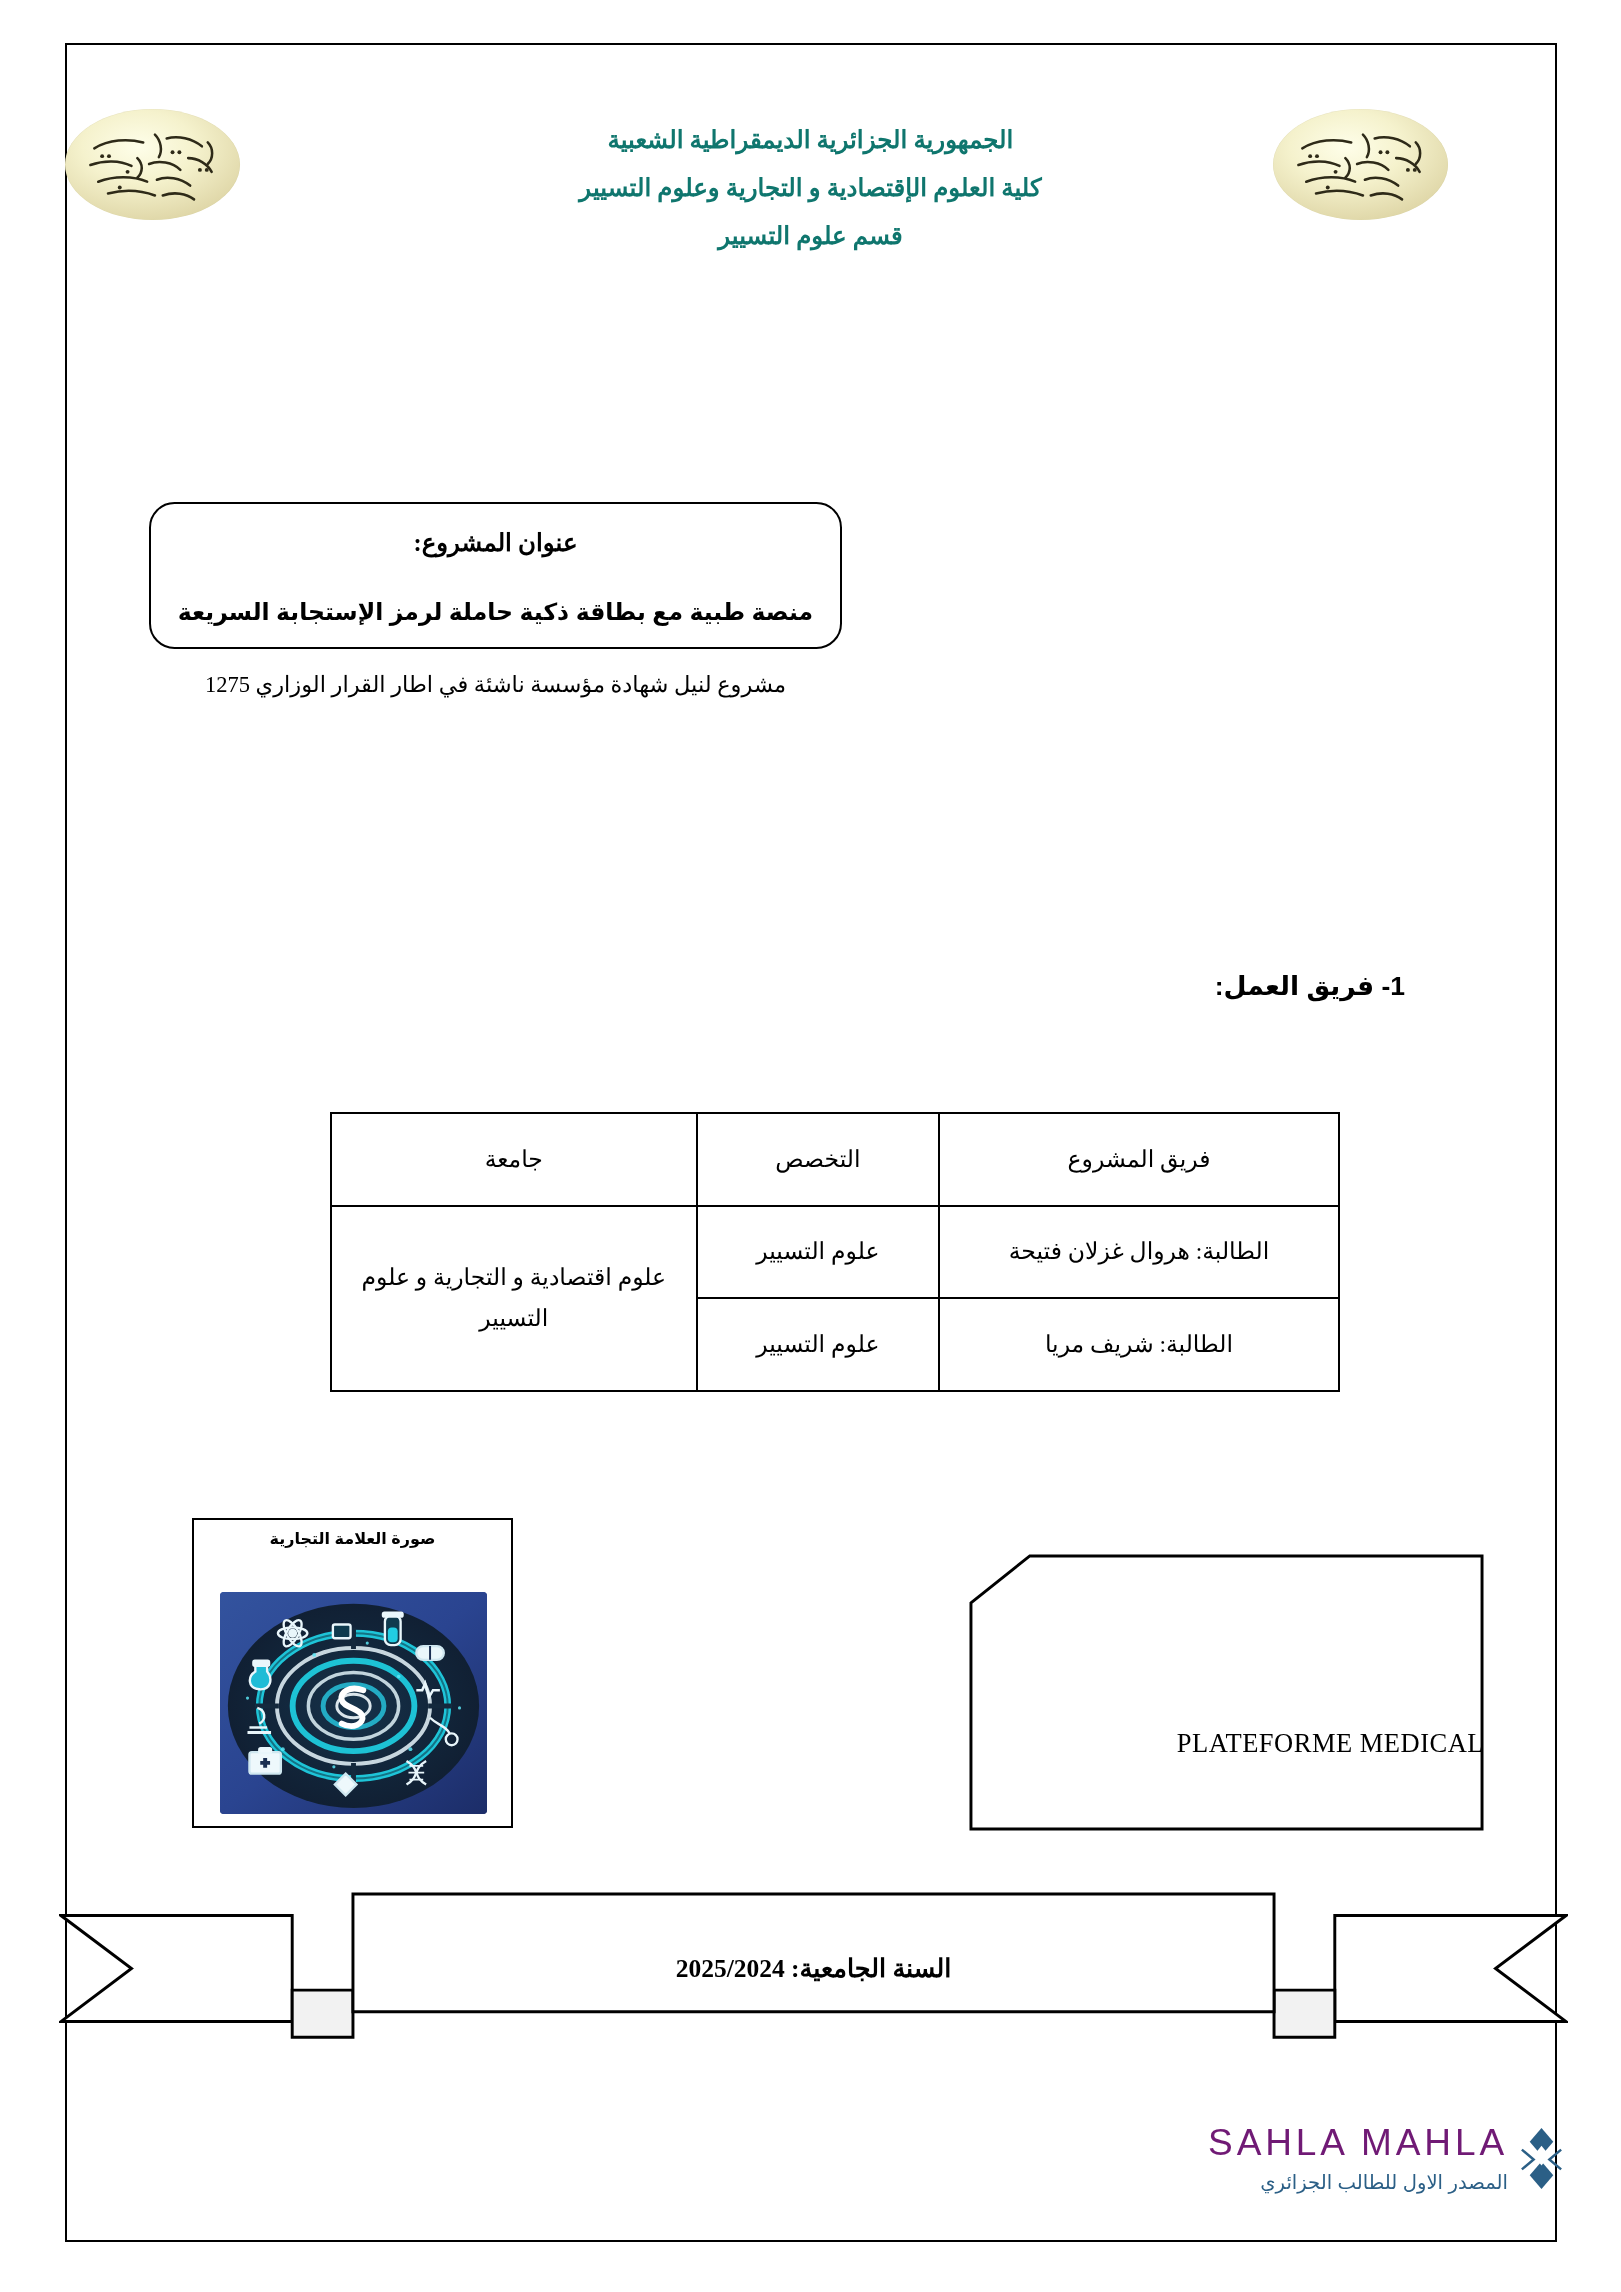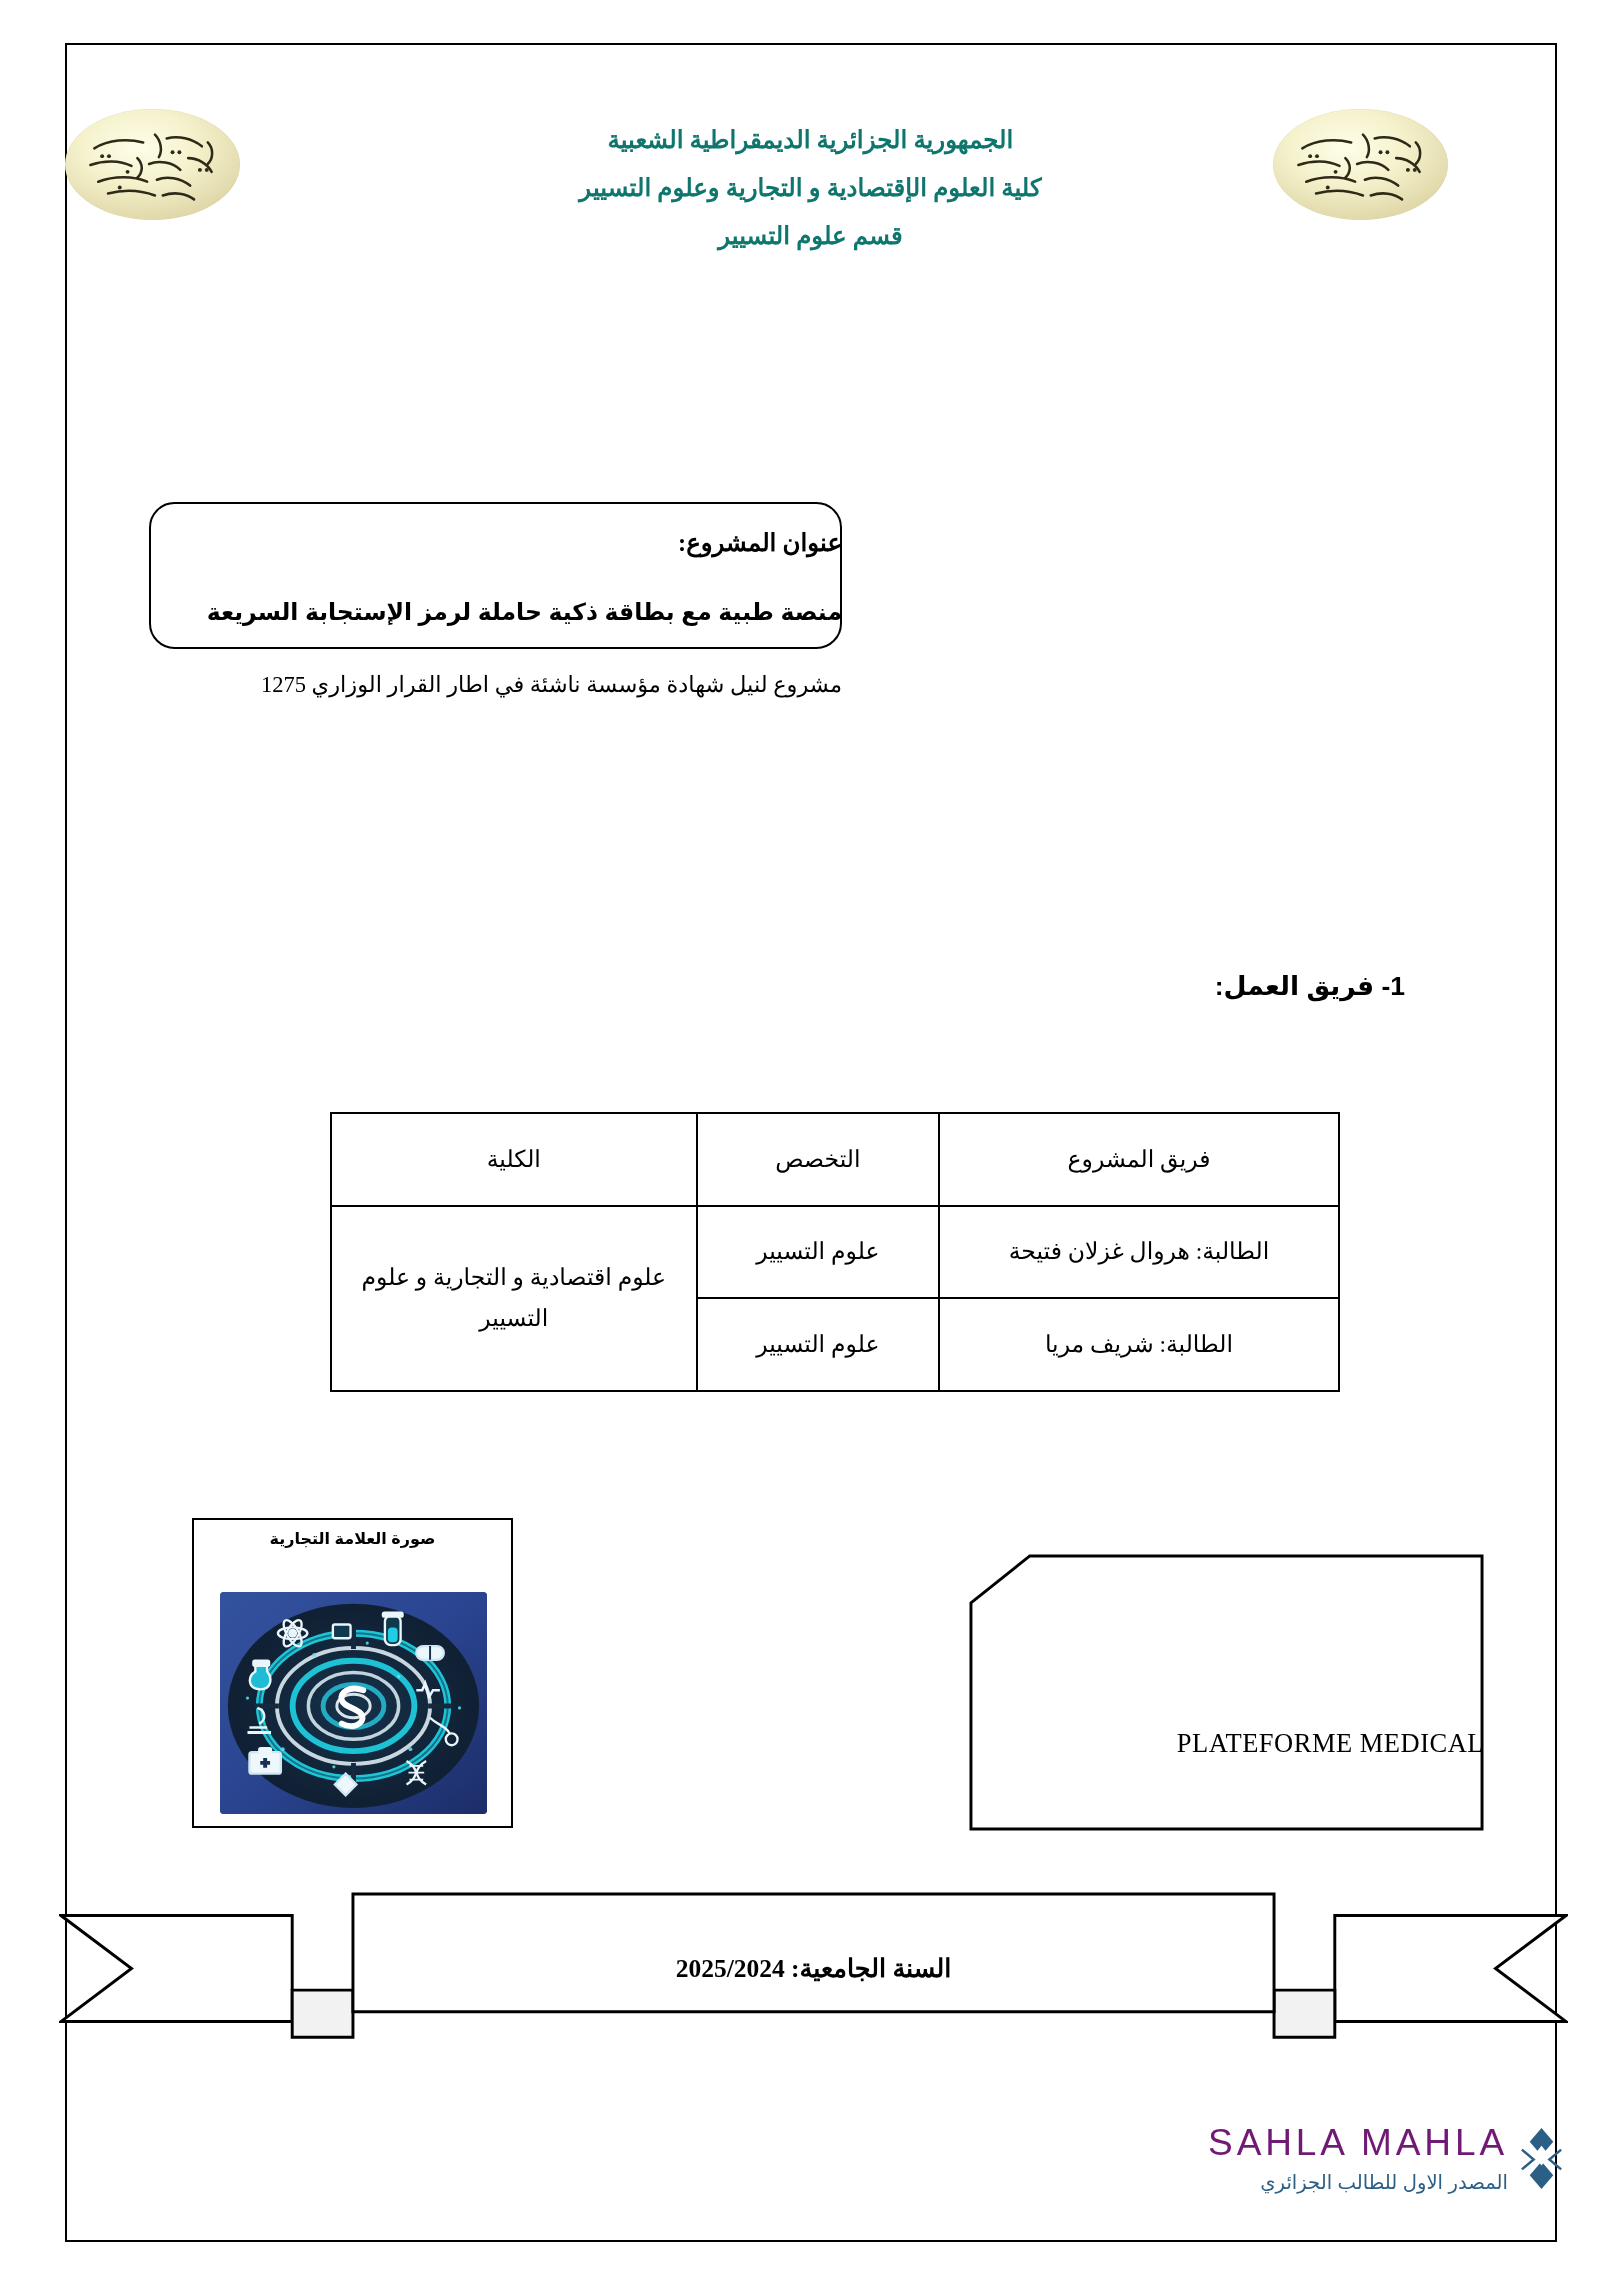--- a/index.html
+++ b/index.html
@@ -77,20 +77,21 @@
     left: 149px;
     top: 502px;
     width: 693px;
     height: 147px;
     box-sizing: border-box;
     padding: 0;
   }
   .tb-line {
     position: absolute;
     width: 100%;
+    text-align: center;
     direction: rtl;
   }
   .tb-label {
     top: 25.5px;
     font-size: 24.5px;
     font-weight: bold;
     font-family: "Liberation Serif", "DejaVu Serif", serif;
   }
   .tb-title {
     top: 96px;
@@ -352,21 +353,21 @@
   <div class="tb-line tb-sub">مشروع لنيل شهادة مؤسسة ناشئة في اطار القرار الوزاري 1275</div>
 </div>
 
 <div class="section-heading">1-  فريق العمل:</div>
 
 <table class="team-table">
   <tbody>
     <tr>
       <td class="c-team">فريق المشروع</td>
       <td class="c-spec">التخصص</td>
-      <td class="c-fac">الكلية</td>
+      <td class="c-fac">جامعة</td>
     </tr>
     <tr>
       <td class="c-team">الطالبة: هروال غزلان فتيحة</td>
       <td class="c-spec">علوم التسيير</td>
       <td class="c-fac" rowspan="2">علوم اقتصادية و التجارية و علوم التسيير</td>
     </tr>
     <tr>
       <td class="c-team">الطالبة: شريف مريا</td>
       <td class="c-spec">علوم التسيير</td>
     </tr>

